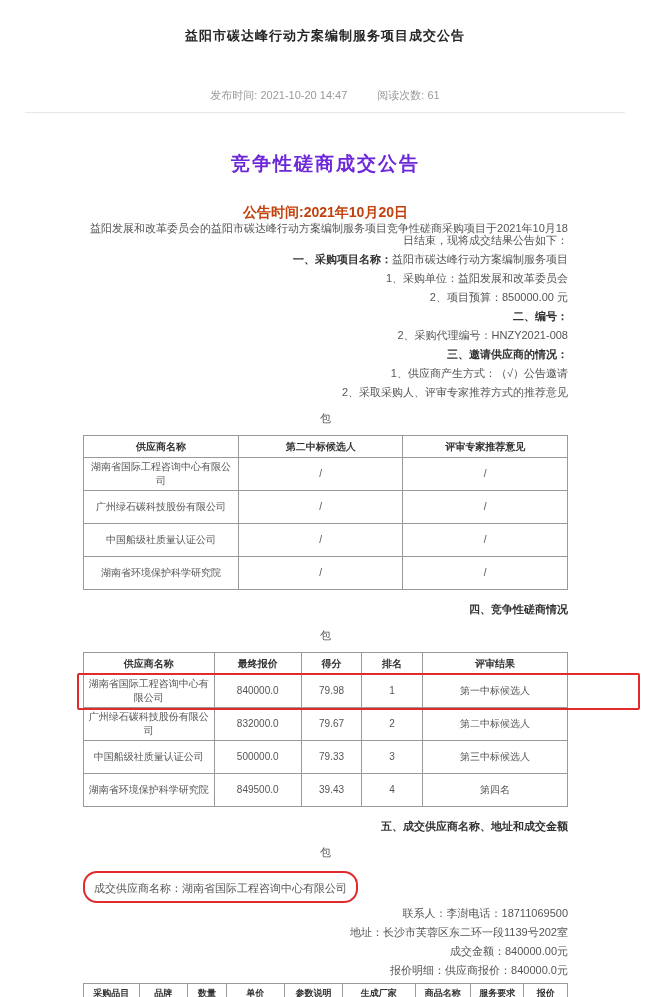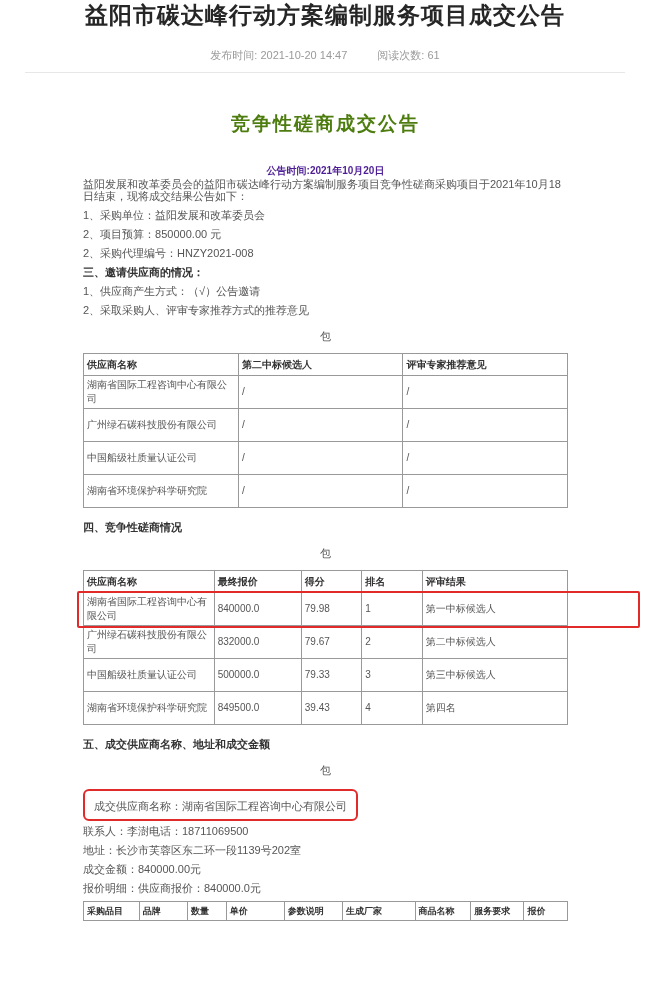--- a/index.html
+++ b/index.html
@@ -3,65 +3,65 @@
 <meta charset="utf-8">
 <style>
   * { margin:0; padding:0; box-sizing:border-box; }
   html,body { background:#ffffff; }
   body {
     width:650px; min-height:997px; margin:0 auto;
     font-family:"Liberation Sans","DejaVu Sans",sans-serif;
     color:#555555; position:relative;
   }
   .page-title {
-    padding-top:0; text-align:center; font-size:23px; font-weight:bold;
+    padding-top:27px; text-align:center; font-size:13px; font-weight:bold;
     color:#262626; letter-spacing:1px;
   }
   .meta-row {
-    margin-top:17px; display:flex; justify-content:center; gap:30px;
+    margin-top:43px; display:flex; justify-content:center; gap:30px;
     font-size:11px; color:#9a9a9a;
   }
   .divider { margin:9px 25px 0 25px; border-top:1px solid #e7e7e7; height:0; }
 
   .content { margin:0 82px 0 83px; }
 
   .announce-heading {
     margin-top:38px; text-align:center; font-size:19px; font-weight:bold;
-    color:#4d7c0f; letter-spacing:2px;
+    color:#6d28d9; letter-spacing:2px;
   }
   .announce-date {
-    margin-top:27px; text-align:center; font-size:10px; font-weight:bold;
-    color:#4c1d95;
+    margin-top:27px; text-align:center; font-size:14px; font-weight:bold;
+    color:#c2410c;
   }
   .intro { margin-top:33px; }
 
-  p.line { font-size:11px; line-height:12px; margin:0 0 7px 0; color:#555; }
+  p.line { font-size:11px; line-height:12px; margin:0 0 7px 0; color:#555;text-align:right; }
   p.line.bold, span.bold-label { font-weight:bold; color:#333333; }
   .pkg { text-align:center; font-size:11px; color:#555; margin:13px 0 9px 0; }
 
   table {
     width:100%; border-collapse:collapse; table-layout:fixed;
     font-size:10px; color:#555; margin-bottom:13px;
   }
   th, td {
-    border:1px solid #999999; text-align:left; vertical-align:middle;
+    border:1px solid #999999; text-align:center; vertical-align:middle;
     padding:2px 3px; line-height:14px;
   }
   th { font-weight:bold; color:#333; height:22px; }
   .t-rec td, .t-neg td { height:33px; }
   .t-items { font-size:9px; }
   .t-items th { height:15px; }
 
   .neg-wrap { position:relative; }
   .red-row-box {
     position:absolute; left:-6px; top:21px; width:calc(100% + 78px); height:37px;
     border:2px solid #e12b2b; border-radius:2px; pointer-events:none;
   }
   .red-inline-box {
-    display:inline-block; border:2px solid #e12b2b; border-radius:6px;
+    display:inline-block; border:2px solid #e12b2b; border-radius:14px;
     padding:5px 9px; margin:2px 0 4px 0;
   }
   .mt12 { margin-top:12px; }
 </style>
 </head>
 <body>
 
 <div>
 
   <h1 class="page-title">益阳市碳达峰行动方案编制服务项目成交公告</h1>
@@ -73,23 +73,25 @@
 
   <div class="divider"></div>
 
   <div class="content">
 
     <h2 class="announce-heading">竞争性磋商成交公告</h2>
     <div class="announce-date">公告时间:2021年10月20日</div>
 
     <p class="line intro">益阳发展和改革委员会的益阳市碳达峰行动方案编制服务项目竞争性磋商采购项目于2021年10月18日结束，现将成交结果公告如下：</p>
 
+    <p class="line"><span class="bold-label">一、采购项目名称：</span><span>益阳市碳达峰行动方案编制服务项目</span></p>
     <p class="line">1、采购单位：益阳发展和改革委员会</p>
     <p class="line">2、项目预算：850000.00 元</p>
 
+    <p class="line bold">二、编号：</p>
     <p class="line">2、采购代理编号：HNZY2021-008</p>
 
     <p class="line bold">三、邀请供应商的情况：</p>
     <p class="line">1、供应商产生方式：（√）公告邀请</p>
     <p class="line">2、采取采购人、评审专家推荐方式的推荐意见</p>
 
     <div class="pkg">包</div>
 
     <table class="t-rec">
       <thead>

